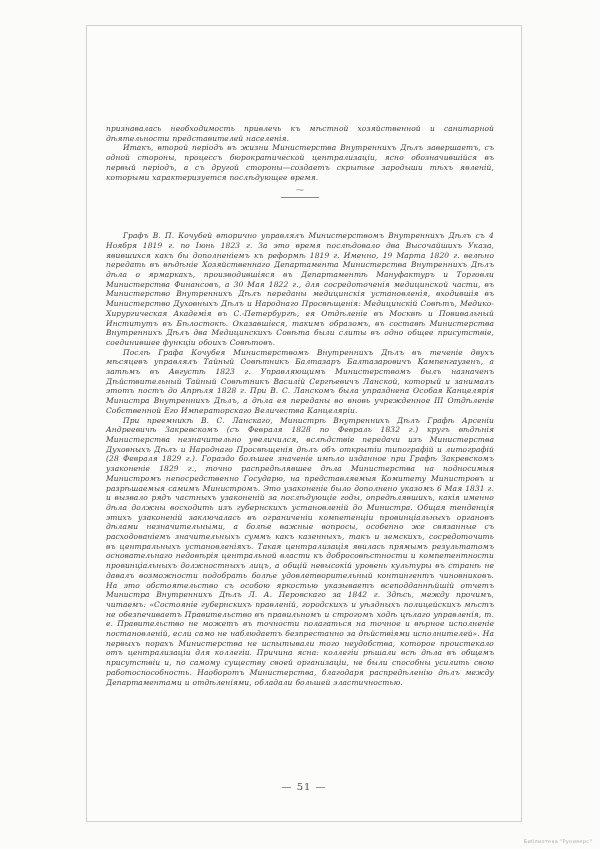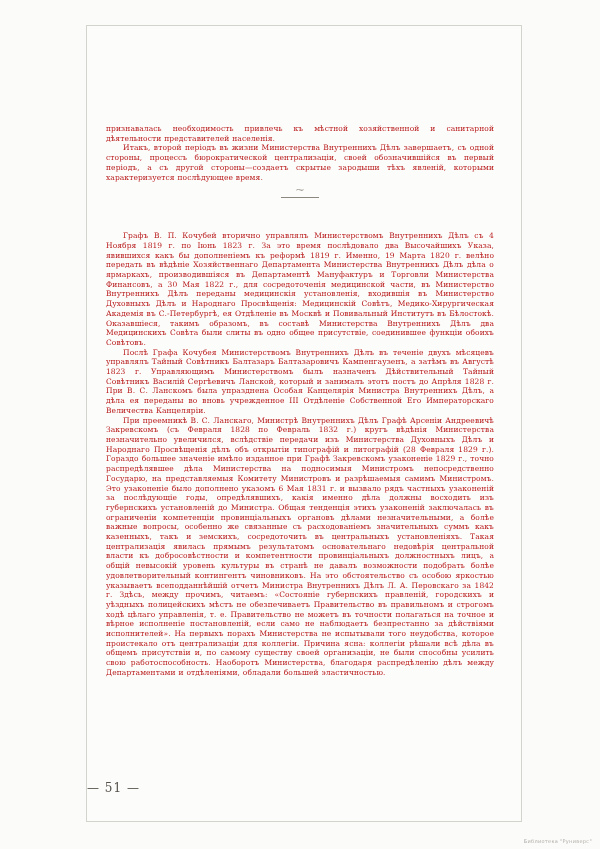--- a/index.html
+++ b/index.html
@@ -18,21 +18,22 @@
     position: absolute;
     left: 86px; top: 25px;
     width: 436px; height: 797px;
     background: #fcfcfb;
     border: 1px solid #d3d2cd;
   }
   .text-block {
     position: absolute;
     left: 19px; top: 98px;
     width: 388px;
-    color: #b91c1c;
+    color: #404040;
+    font-style: italic;
   }
   .para {
     font-size: 7.5px;
     line-height: 9.7px;
     text-align: justify;
     letter-spacing: 0.1px;
     word-spacing: 0.4px;
   }
   .para.indent { text-indent: 17px; margin-top: 30px; }
   .para + .para { margin-top: 0px; }
@@ -53,42 +54,42 @@
     position: absolute;
     left: 0; right: 0; top: -3px;
     text-align: center;
     font-size: 8px;
     color: #8d887f;
   }
   .page-number {
     position: absolute;
     left: 0; right: 0;
     top: 755px;
-    text-align: left;
-    font-size: 12px;
+    text-align: center;
+    font-size: 10px;
     letter-spacing: 1px;
     color: #55504a;
   }
   .watermark {
     position: absolute;
     right: 8px; bottom: 5px;
     font-size: 5px;
     color: #b3afa8;
     font-family: "DejaVu Sans", sans-serif;
     letter-spacing: 0.3px;
   }
 </style>
 </head>
 <body>
 
 <div class="scan-area">
   <div class="page">
     <div class="text-block">
         <p class="para">признавалась необходимость привлечь къ мѣстной хозяйственной и санитарной дѣятельности представителей населенія.</p>
-        <p class="para indent">Итакъ, второй періодъ въ жизни Министерства Внутреннихъ Дѣлъ завершаетъ, съ одной стороны, процессъ бюрократической централизаціи, своей обозначившійся въ первый періодъ, а съ другой стороны—создаетъ скрытые зародыши тѣхъ явленій, которыми характеризуется послѣдующее время.</p>
+        <p class="para indent">Итакъ, второй періодъ въ жизни Министерства Внутреннихъ Дѣлъ завершаетъ, съ одной стороны, процессъ бюрократической централизаціи, ясно обозначившійся въ первый періодъ, а съ другой стороны—создаетъ скрытые зародыши тѣхъ явленій, которыми характеризуется послѣдующее время.</p>
         <div class="divider"></div>
         <p class="para indent">Графъ В. П. Кочубей вторично управлялъ Министерствомъ Внутреннихъ Дѣлъ съ 4 Ноября 1819 г. по Іюнь 1823 г. За это время послѣдовало два Высочайшихъ Указа, явившихся какъ бы дополненіемъ къ реформѣ 1819 г. Именно, 19 Марта 1820 г. велѣно передать въ вѣдѣніе Хозяйственнаго Департамента Министерства Внутреннихъ Дѣлъ дѣла о ярмаркахъ, производившіяся въ Департаментѣ Мануфактуръ и Торговли Министерства Финансовъ, а 30 Мая 1822 г., для сосредоточенія медицинской части, въ Министерство Внутреннихъ Дѣлъ переданы медицинскія установленія, входившія въ Министерство Духовныхъ Дѣлъ и Народнаго Просвѣщенія: Медицинскій Совѣтъ, Медико-Хирургическая Академія въ С.-Петербургѣ, ея Отдѣленіе въ Москвѣ и Повивальный Институтъ въ Бѣлостокѣ. Оказавшіеся, такимъ образомъ, въ составѣ Министерства Внутреннихъ Дѣлъ два Медицинскихъ Совѣта были слиты въ одно общее присутствіе, соединившее функціи обоихъ Совѣтовъ.</p>
         <p class="para indent">Послѣ Графа Кочубея Министерствомъ Внутреннихъ Дѣлъ въ теченіе двухъ мѣсяцевъ управлялъ Тайный Совѣтникъ Балтазаръ Балтазаровичъ Кампенгаузенъ, а затѣмъ въ Августѣ 1823 г. Управляющимъ Министерствомъ былъ назначенъ Дѣйствительный Тайный Совѣтникъ Василій Сергѣевичъ Ланской, который и занималъ этотъ постъ до Апрѣля 1828 г. При В. С. Ланскомъ была упразднена Особая Канцелярія Министра Внутреннихъ Дѣлъ, а дѣла ея переданы во вновь учрежденное III Отдѣленіе Собственной Его Императорскаго Величества Канцеляріи.</p>
         <p class="para indent">При преемникѣ В. С. Ланскаго, Министрѣ Внутреннихъ Дѣлъ Графѣ Арсеніи Андреевичѣ Закревскомъ (съ Февраля 1828 по Февраль 1832 г.) кругъ вѣдѣнія Министерства незначительно увеличился, вслѣдствіе передачи изъ Министерства Духовныхъ Дѣлъ и Народнаго Просвѣщенія дѣлъ объ открытіи типографій и литографій (28 Февраля 1829 г.). Гораздо большее значеніе имѣло изданное при Графѣ Закревскомъ узаконеніе 1829 г., точно распредѣлявшее дѣла Министерства на подносимыя Министромъ непосредственно Государю, на представляемыя Комитету Министровъ и разрѣшаемыя самимъ Министромъ. Это узаконеніе было дополнено указомъ 6 Мая 1831 г. и вызвало рядъ частныхъ узаконеній за послѣдующіе годы, опредѣлявшихъ, какія именно дѣла должны восходить изъ губернскихъ установленій до Министра. Общая тенденція этихъ узаконеній заключалась въ ограниченіи компетенціи провинціальныхъ органовъ дѣлами незначительными, а болѣе важные вопросы, особенно же связанные съ расходованіемъ значительныхъ суммъ какъ казенныхъ, такъ и земскихъ, сосредоточить въ центральныхъ установленіяхъ. Такая централизація явилась прямымъ результатомъ основательнаго недовѣрія центральной власти къ добросовѣстности и компетентности провинціальныхъ должностныхъ лицъ, а общій невысокій уровень культуры въ странѣ не давалъ возможности подобрать болѣе удовлетворительный контингентъ чиновниковъ. На это обстоятельство съ особою яркостью указываетъ всеподданнѣйшій отчетъ Министра Внутреннихъ Дѣлъ Л. А. Перовскаго за 1842 г. Здѣсь, между прочимъ, читаемъ: «Состояніе губернскихъ правленій, городскихъ и уѣздныхъ полицейскихъ мѣстъ не обезпечиваетъ Правительство въ правильномъ и строгомъ ходѣ цѣлаго управленія, т. е. Правительство не можетъ въ точности полагаться на точное и вѣрное исполненіе постановленій, если само не наблюдаетъ безпрестанно за дѣйствіями исполнителей». На первыхъ порахъ Министерства не испытывали того неудобства, которое проистекало отъ централизаціи для коллегіи. Причина ясна: коллегіи рѣшали всѣ дѣла въ общемъ присутствіи и, по самому существу своей организаціи, не были способны усилить свою работоспособность. Наоборотъ Министерства, благодаря распредѣленію дѣлъ между Департаментами и отдѣленіями, обладали большей эластичностью.</p>
       </div>
     <div class="page-number">— 51 —</div>
   </div>
   <div class="watermark">Библиотека "Руниверс"</div>
 </div>
 

